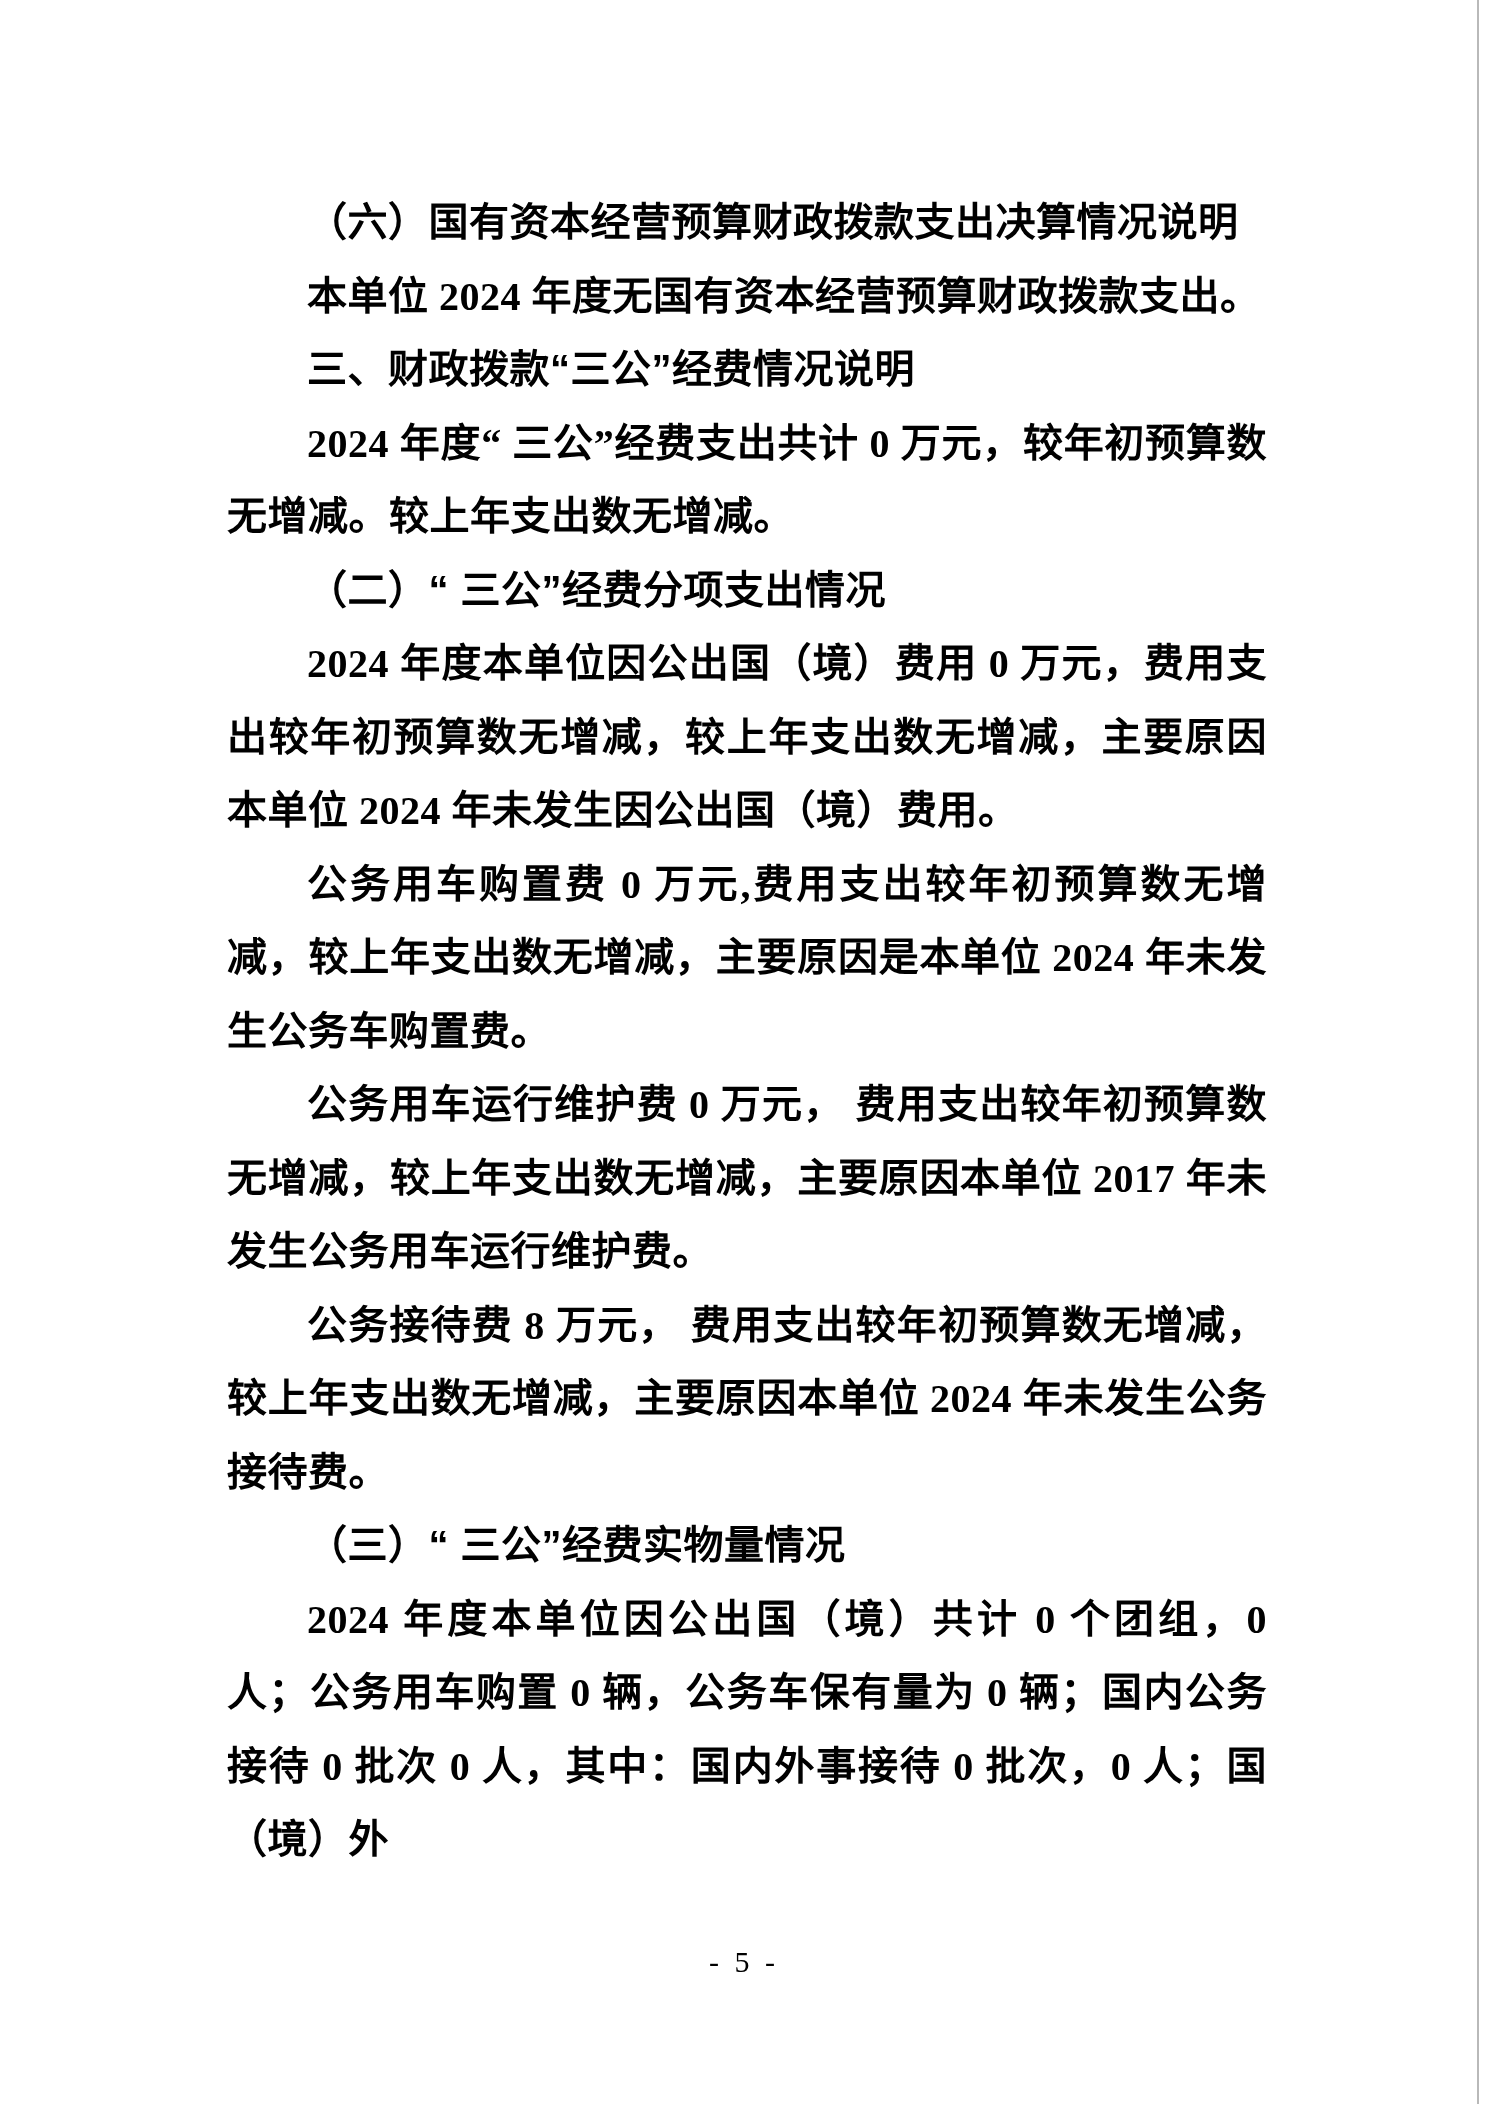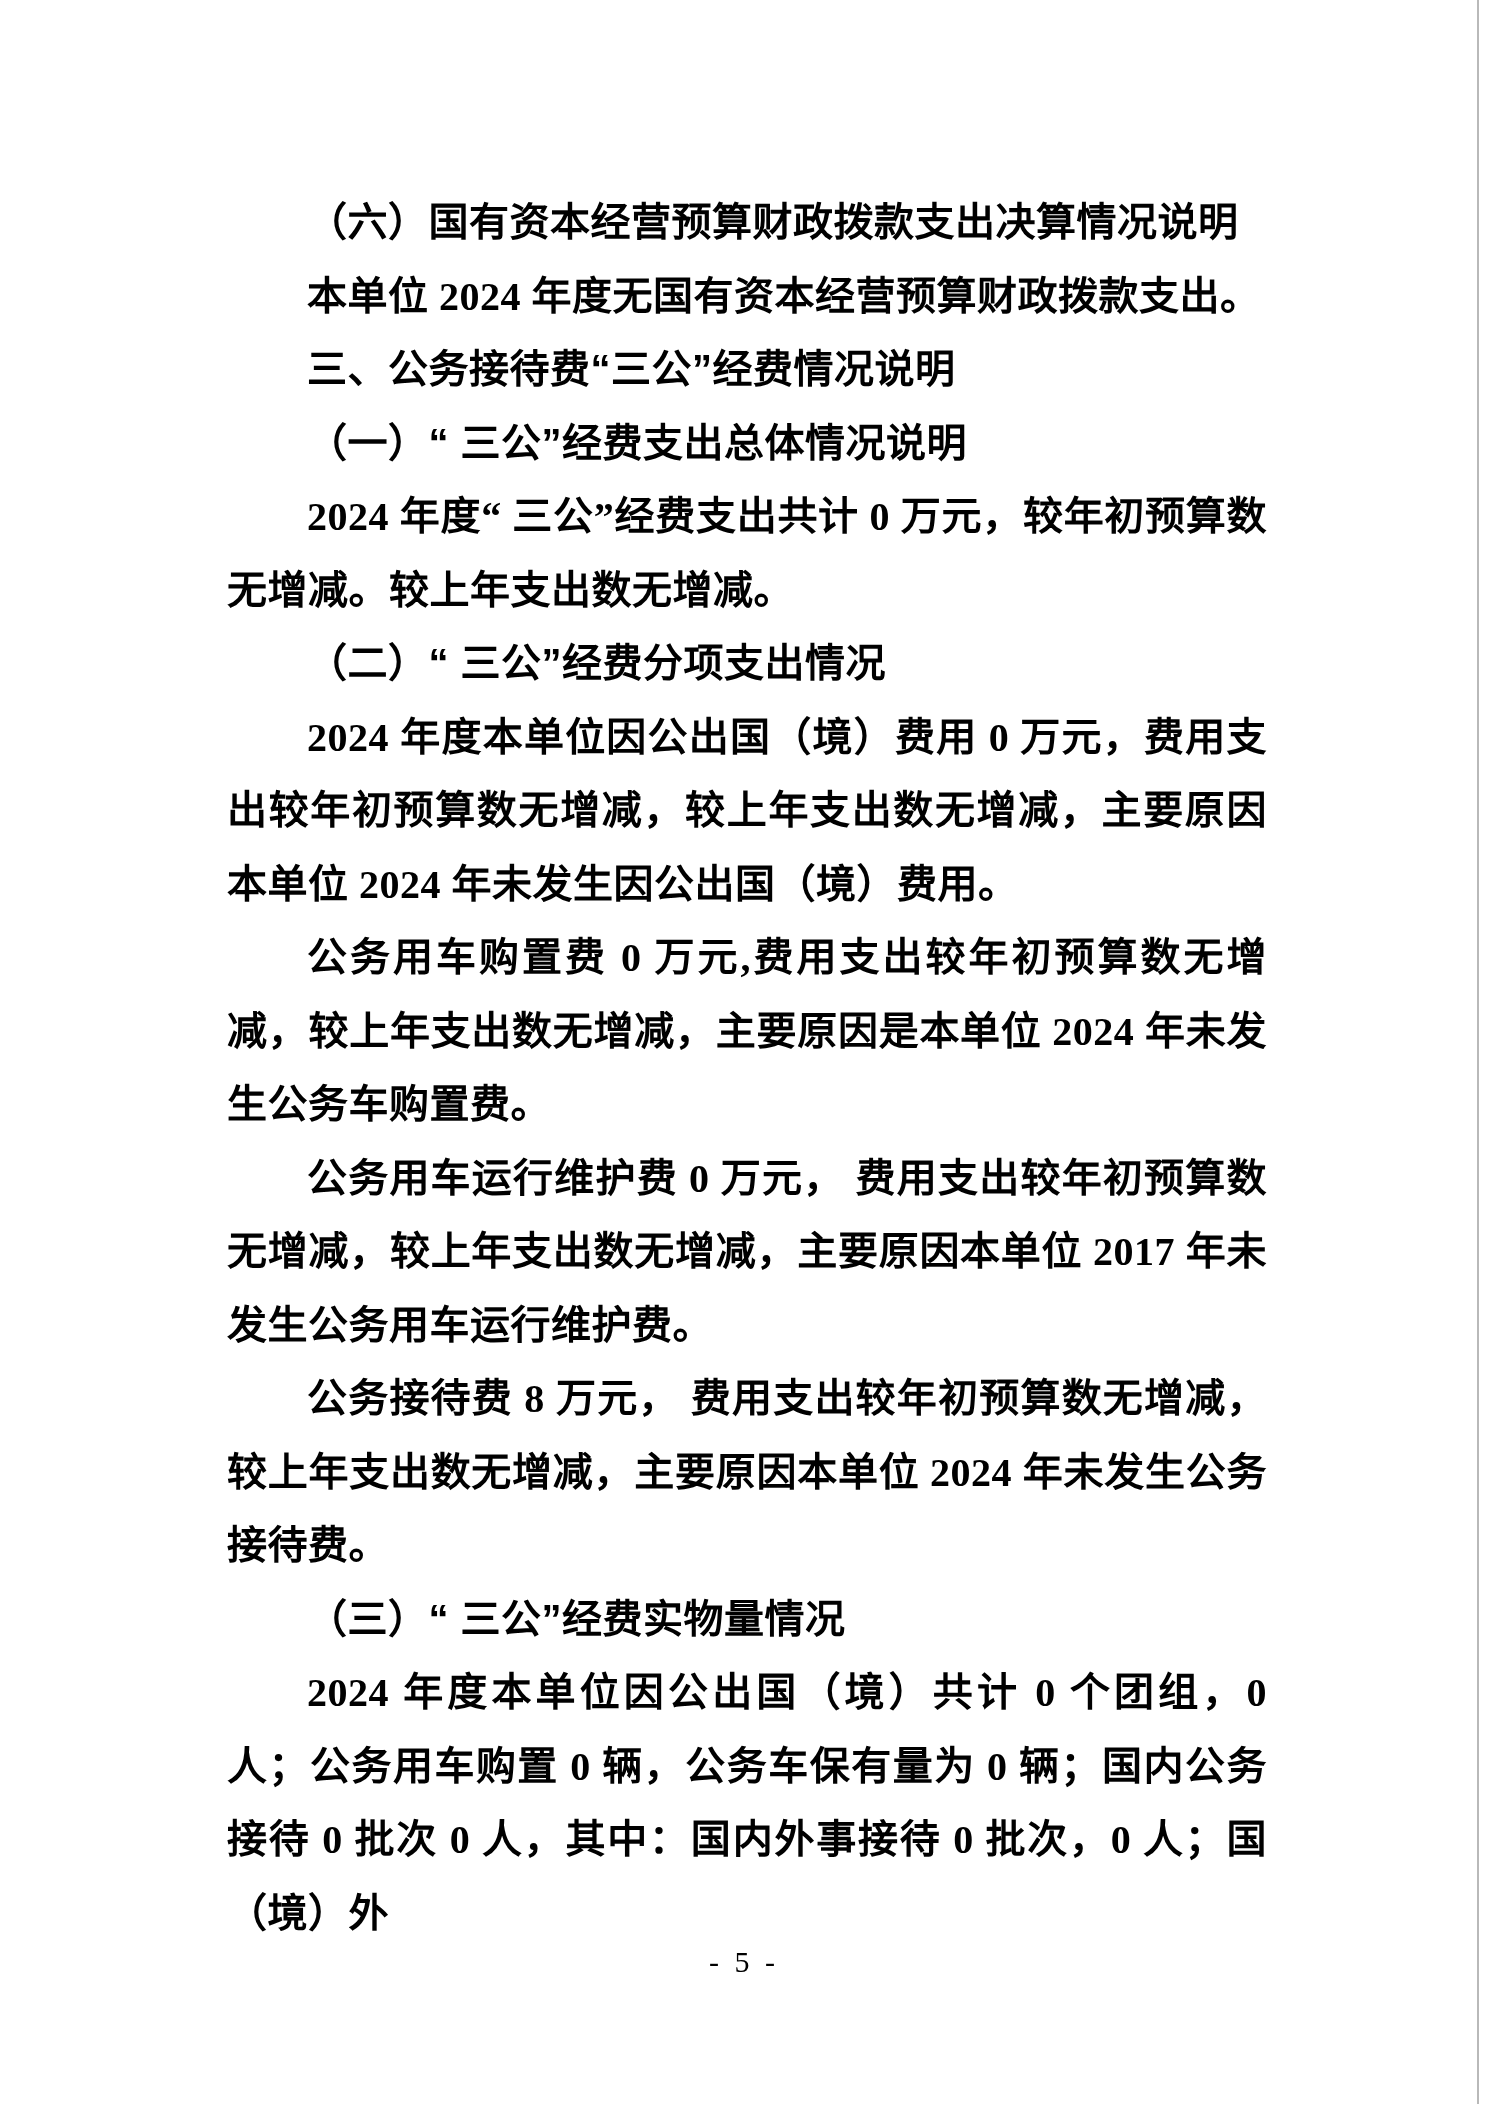--- a/index.html
+++ b/index.html
@@ -59,22 +59,21 @@
   }
 </style>
 </head>
 <body>
 
 <div class="page">
 
   <div class="content">
     <p class="block heading2">（六）国有资本经营预算财政拨款支出决算情况说明</p>
     <p class="block paragraph">本单位 2024 年度无国有资本经营预算财政拨款支出。</p>
-    <p class="block heading1">三、公务接待费“三公”经费情况说明</p>
-    <p class="block heading2">（一）“ 三公”经费支出总体情况说明</p>
+    <p class="block heading1">三、财政拨款“三公”经费情况说明</p>
     <p class="block paragraph">2024 年度“ 三公”经费支出共计 0 万元，较年初预算数无增减。较上年支出数无增减。</p>
     <p class="block heading2">（二）“ 三公”经费分项支出情况</p>
     <p class="block paragraph">2024 年度本单位因公出国（境）费用 0 万元，费用支出较年初预算数无增减，较上年支出数无增减，主要原因本单位 2024 年未发生因公出国（境）费用。</p>
     <p class="block paragraph">公务用车购置费 0 万元,费用支出较年初预算数无增减，较上年支出数无增减，主要原因是本单位 2024 年未发生公务车购置费。</p>
     <p class="block paragraph">公务用车运行维护费 0 万元， 费用支出较年初预算数无增减，较上年支出数无增减，主要原因本单位 2017 年未发生公务用车运行维护费。</p>
     <p class="block paragraph">公务接待费 8 万元， 费用支出较年初预算数无增减，较上年支出数无增减，主要原因本单位 2024 年未发生公务接待费。</p>
     <p class="block heading2">（三）“ 三公”经费实物量情况</p>
     <p class="block paragraph">2024 年度本单位因公出国（境）共计 0 个团组，0 人；公务用车购置 0 辆，公务车保有量为 0 辆；国内公务接待 0 批次 0 人，其中：国内外事接待 0 批次，0 人；国（境）外</p>
   </div>
 

